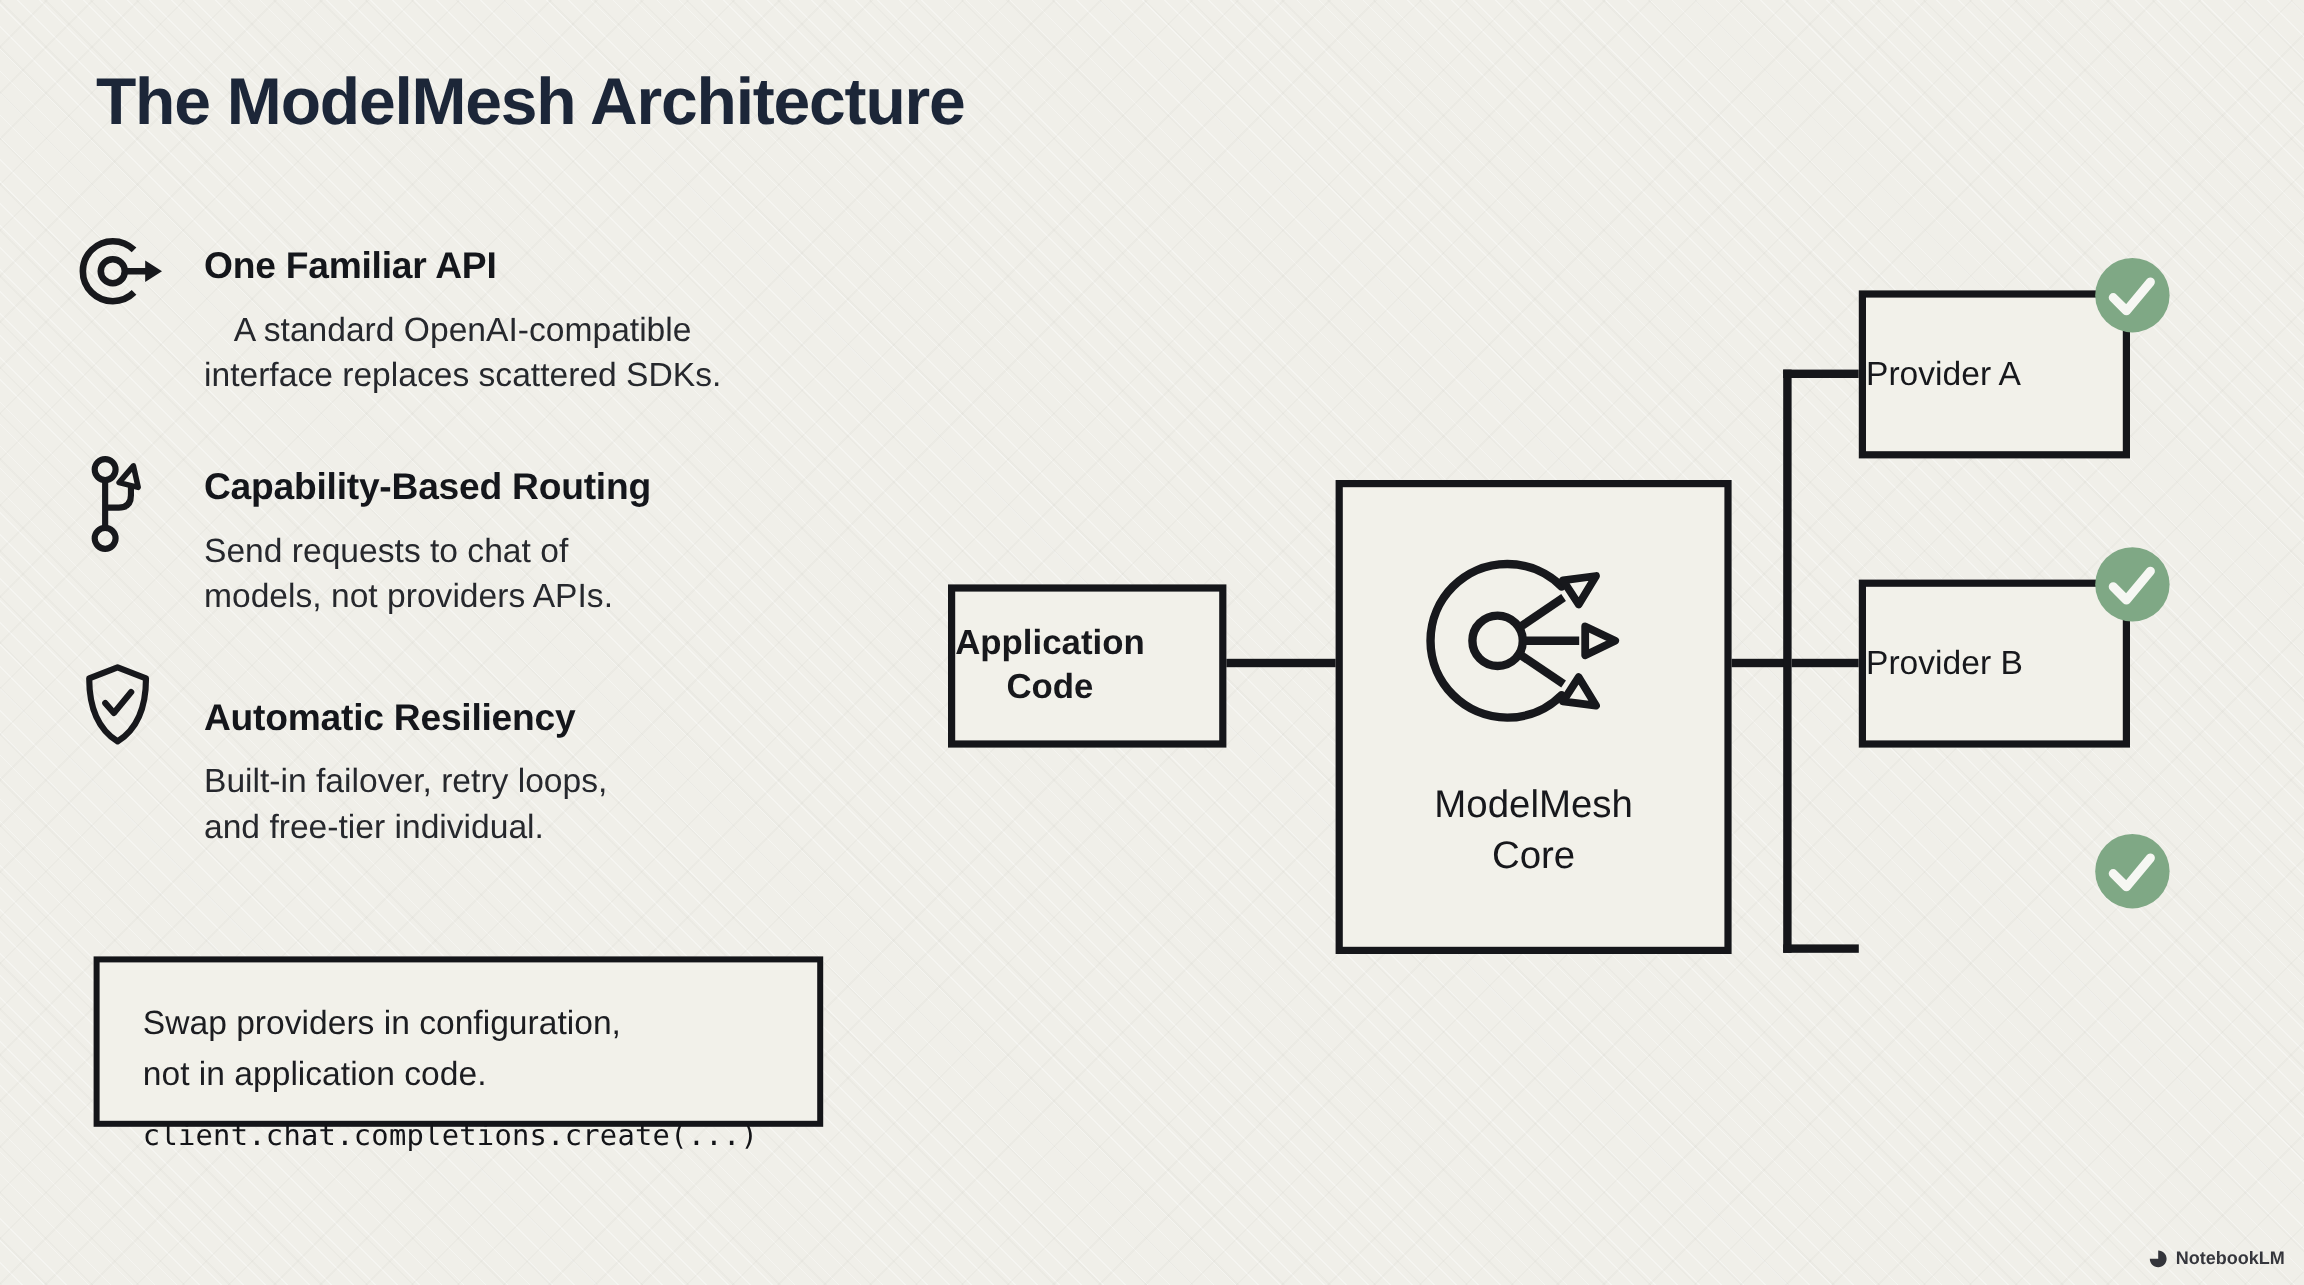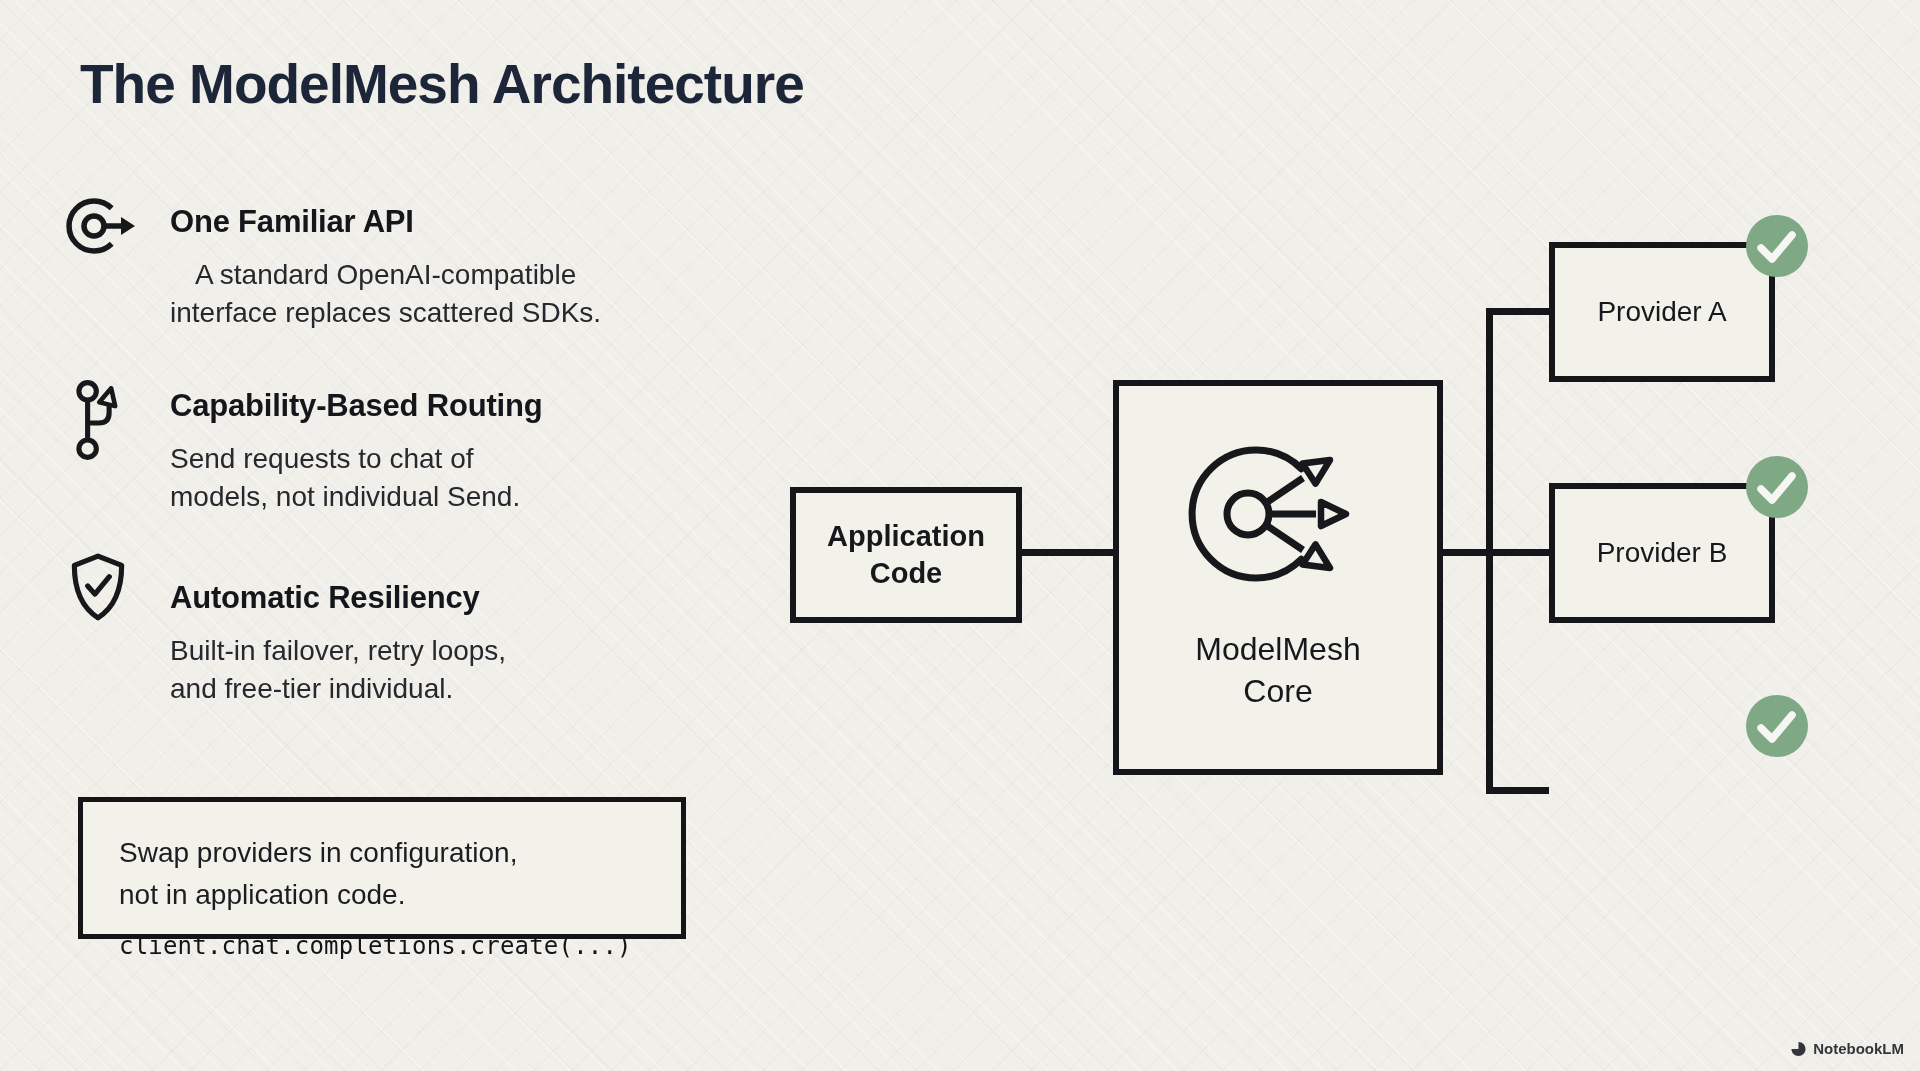--- a/index.html
+++ b/index.html
@@ -44,27 +44,27 @@
   .callout-line{ font-size:28px; line-height:42px; color:#1c1d21; }
   #callout-code{
     margin-top:16px;
     font-family:"DejaVu Sans Mono","Liberation Mono",monospace;
     font-size:24px; color:#131418; letter-spacing:0.2px;
   }
 
   
   .node-box{
     border:6px solid #15161a; background:#f2f1ea;
-    display:flex; align-items:center; justify-content:center;
+    display:flex; align-items:center; 
     text-align:center;
   }
   .node-label{ font-size:29px; line-height:37px; color:#17181c;font-weight:bold; }
   #app-box{ left:790px; top:487px; width:232px; height:136px; }
   #core-box{
-    left:1113px; top:380px; width:330px; height:395px;
+    left:1113px; top:400px; width:330px; height:395px;
     flex-direction:column; justify-content:flex-start;
   }
   #core-icon{ margin-top:38px; }
   #core-label{ margin-top:20px; font-size:32px; line-height:42px; color:#17181c; }
 
   .edge{ background:#15161a; }
   #edge-app-core { left:1021px; top:549px; width:94px;  height:7px; }
   #edge-core-trunk{ left:1442px; top:549px; width:48px; height:7px; }
   #edge-trunk    { left:1486px; top:308px; width:7px;   height:486px; }
   #edge-branch-a { left:1486px; top:308px; width:63px;  height:7px; }
@@ -122,21 +122,21 @@
       <line class="stroke-ink" stroke-width="5" x1="13" y1="21.5" x2="13" y2="60.5"></line>
       <path class="stroke-ink" stroke-width="5" d="M13 44 L24 44 Q34 44 34 34 L34 27"></path>
       <g transform="translate(36,10) rotate(14)">
         <path class="stroke-ink" stroke-width="4.5" stroke-linejoin="round" d="M0 0 L-8 16 L8 16 Z"></path>
       </g>
     </svg>
   </div>
   <div class="abs feature-title" style="left:170px;top:388px;">Capability-Based Routing</div>
   <div class="abs feature-desc" style="left:170px;top:440px;">
     <div>Send requests to chat of</div>
-    <div>models, not individual Send.</div>
+    <div>models, not providers APIs.</div>
   </div>
 
   <div class="abs feature-icon" style="left:66px;top:552px;">
     <svg width="64" height="72" viewBox="0 0 62 70">
       <path class="stroke-ink" stroke-width="5" stroke-linejoin="round" d="M31 4 L54 13 C54 36 47 54 31 64 C15 54 8 36 8 13 Z"></path>
       <polyline class="stroke-ink" stroke-width="5" stroke-linecap="round" stroke-linejoin="round" points="21 33, 28 41, 42 24"></polyline>
     </svg>
   </div>
   <div class="abs feature-title" style="left:170px;top:580px;">Automatic Resiliency</div>
   <div class="abs feature-desc" style="left:170px;top:632px;">

